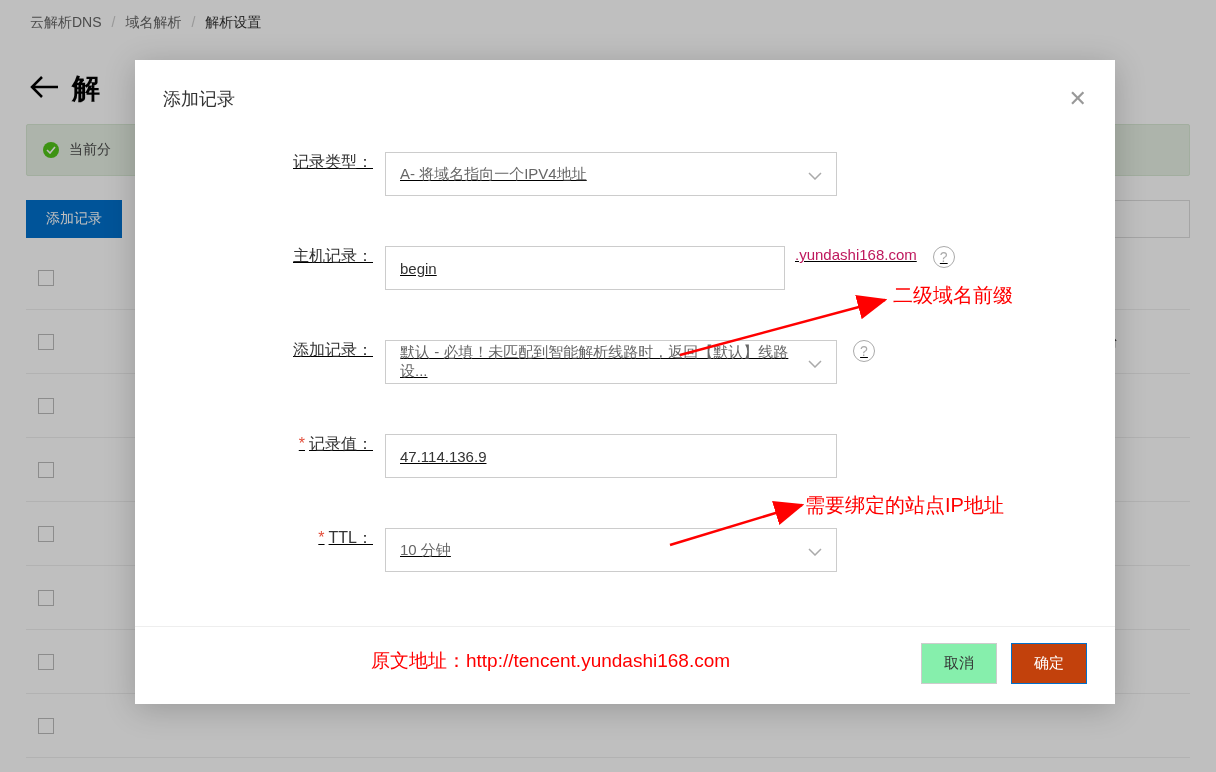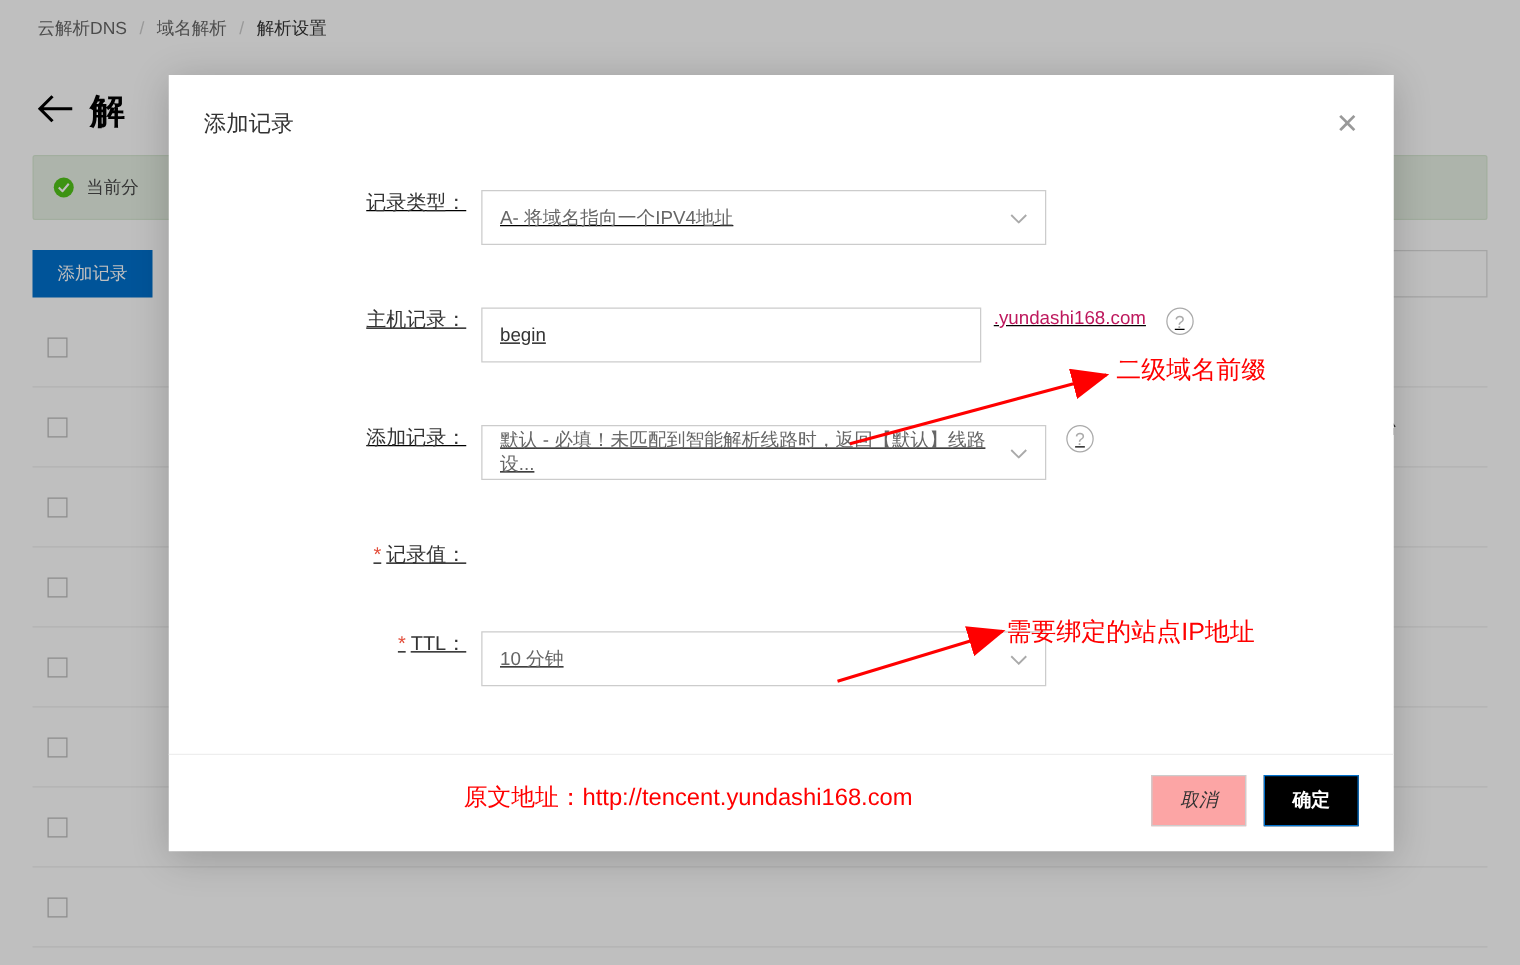--- a/index.html
+++ b/index.html
@@ -199,22 +199,22 @@
       padding: 16px 28px 20px;
       display: flex;
       justify-content: flex-end;
       gap: 14px;
     }
     .btn-cancel, .btn-ok {
       padding: 10px 22px;
       font-size: 15px;
       cursor: pointer;
     }
-    .btn-cancel { background: #fca5a5; border: 1px solid #ccc; color: #333; font-style: italic; }
-    .btn-ok { background: #000000; border: 1px solid #0070cc; color: #fff; font-weight: bold; }
+    .btn-cancel { background: #86efac; border: 1px solid #ccc; color: #333; }
+    .btn-ok { background: #c2410c; border: 1px solid #0070cc; color: #fff; }
   </style>
 </head>
 <body>
 
 <div class="page-bg">
 
   <div class="breadcrumb">
     <span class="crumb-link">云解析DNS</span>
     <span class="crumb-sep">/</span>
     <span class="crumb-link">域名解析</span>
@@ -311,20 +311,23 @@
         <span>默认 - 必填！未匹配到智能解析线路时，返回【默认】线路设...</span>
         <span class="chev-down"><svg viewBox="0 0 14 8">
               <path d="M1 1 L7 7 L13 1" fill="none" stroke-width="1.5"></path>
             </svg></span>
       </div>
       <span class="help-icon">?</span>
     </div>
 
     <div class="form-row">
       <span class="label"><span class="req">*</span><span>记录值：</span></span>
+      <div class="input-box">
+        <input type="text" value="47.114.136.9" style="">
+      </div>
     </div>
 
     <div class="form-row ttl-row">
       <span class="label"><span class="req">*</span><span>TTL：</span></span>
       <div class="select-box">
         <span>10 分钟</span>
         <span class="chev-down"><svg viewBox="0 0 14 8">
               <path d="M1 1 L7 7 L13 1" fill="none" stroke-width="1.5"></path>
             </svg></span>
       </div>

